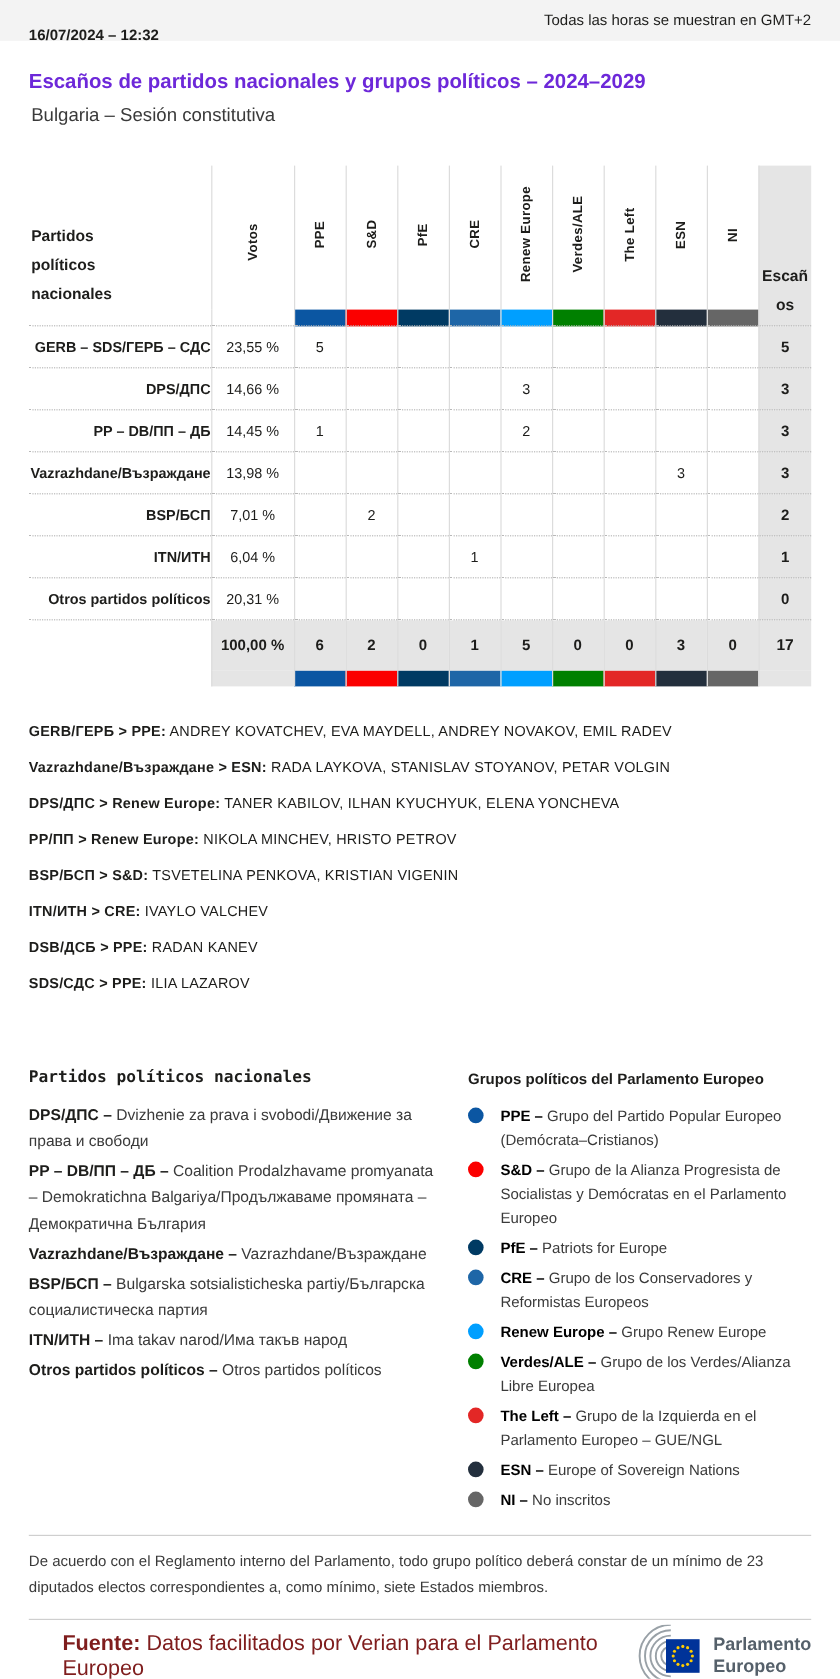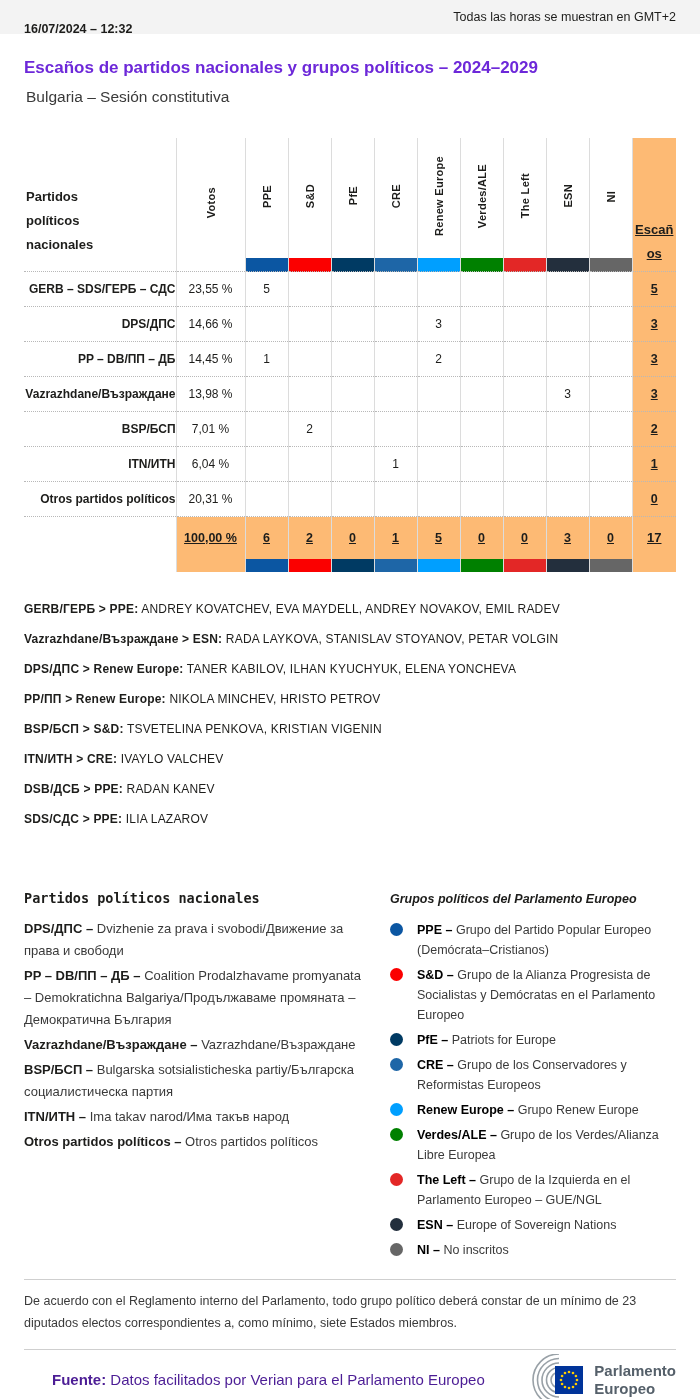--- a/index.html
+++ b/index.html
@@ -17,21 +17,21 @@
   .topbar .dt { font-weight:700;margin-top:24px; }
   .content { padding:0 24px; }
   .page-title { font-size:17px; font-weight:700; margin:24px 0 0; color:#6d28d9; }
   .page-subtitle { font-size:15.5px; font-weight:400; color:#3a3a3a; margin:10px 0 0 2px; }
 
   
   table.seats { margin-top:32px; border-collapse:collapse; table-layout:fixed; width:652px; }
   table.seats td { border-left:1px solid #dcdcdc; border-right:1px solid #dcdcdc; padding:0; }
   table.seats tr td:first-child { border-left:none; }
   table.seats tr td:last-child { border-right:none; }
-  .graybg { background:#fdba74;text-decoration:underline; }
+  .graybg { background:#e5e5e5; }
   .hrow { height:120px; }
   .hrow td { vertical-align:middle; text-align:center; }
   .vtext { writing-mode:vertical-rl; transform:rotate(180deg); display:inline-block;
            font-weight:700; font-size:11px; letter-spacing:0.3px; white-space:nowrap; }
   td.party-h { vertical-align:bottom; text-align:left; }
   .party-h-wrap { width:80px; padding:0 0 14px 2px; font-weight:700; font-size:13px;
                   line-height:1.85; overflow-wrap:break-word; }
   td.seats-h { vertical-align:bottom; text-align:center; }
   .seats-h-wrap { padding:0 2px 6px; font-weight:700; font-size:13px; line-height:1.8; word-break:break-all; }
   .barrow td, .barrow2 td { height:13px; }
@@ -50,30 +50,30 @@
   .mep-line { font-size:12px; margin-bottom:16px; letter-spacing:0.2px; color:#1d1d1b; }
   .mep-line b { font-weight:700; }
 
   
   .legend-cols { display:flex; margin-top:64px; }
   .np-col { width:344px; margin-right:22px; }
   .gl-col { flex:1; }
   .np-heading { font-family:"DejaVu Sans Mono", monospace; font-size:13.5px; font-weight:700; margin:0 0 12px; color:#1d1d1b; }
   .np-item { margin:0 0 3px; font-size:13px; line-height:22px; color:#3a3a3a; }
   .np-item b { color:#1d1d1b; }
-  .gl-heading { font-size:12.5px; font-weight:700; margin:2px 0 14px; color:#1d1d1b;font-style:italic; }
+  .gl-heading { font-size:12.5px; font-weight:700; margin:2px 0 14px; color:#1d1d1b; }
   .gl-item { display:flex; margin-bottom:5px; font-size:12.5px; line-height:20px; color:#3a3a3a; }
   .gl-item b { color:#000000; }
   .dot { width:13px; height:13px; border-radius:50%; flex:0 0 13px; margin:3px 14px 0 0; }
 
   
   hr.rule { border:none; border-top:1px solid #cfcfcf; margin:14px 0 0; }
   .footnote { font-size:12.5px; line-height:1.8; color:#3a3a3a; margin:10px 0; }
   .source-row { display:flex; justify-content:space-between; align-items:center; margin-top:4px; }
-  .source { font-size:15px; color:#4c1d95;padding-left:28px; }
+  .source { font-size:18px; color:#7f1d1d;padding-left:28px; }
   .source b { font-weight:700; }
   .logo { display:flex; align-items:center; }
   .logo-text { font-size:15px; font-weight:700; line-height:1.15; margin-left:9px; }
 </style>
 </head>
 <body>
 
 <div class="topbar">
   <span class="dt">16/07/2024 – 12:32</span>
   <span class="tz">Todas las horas se muestran en GMT+2</span>

